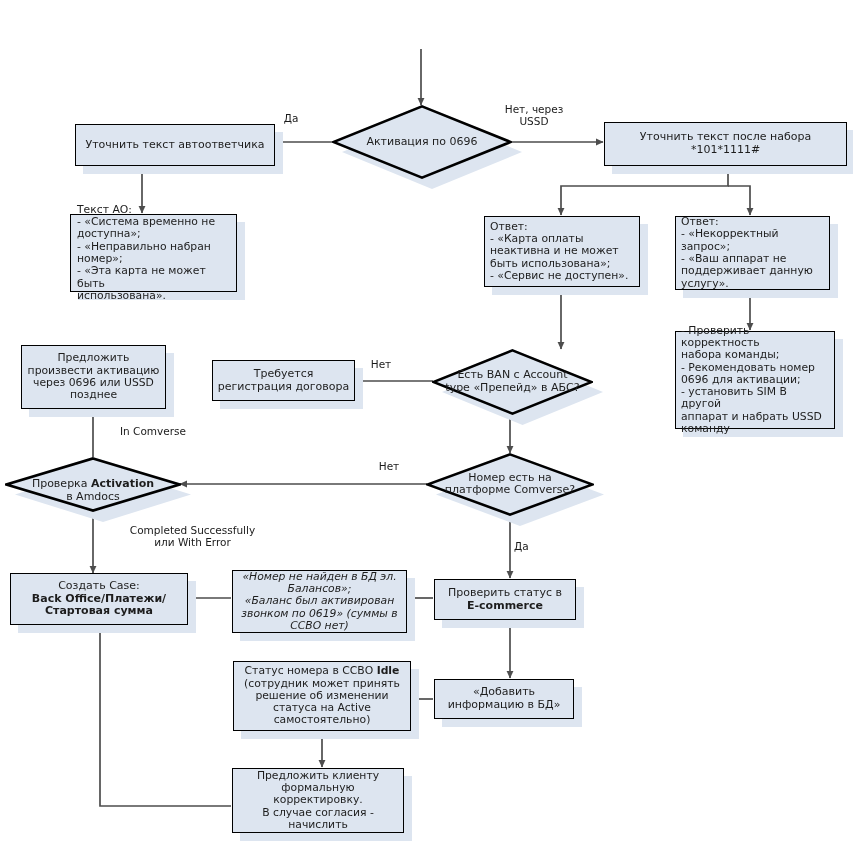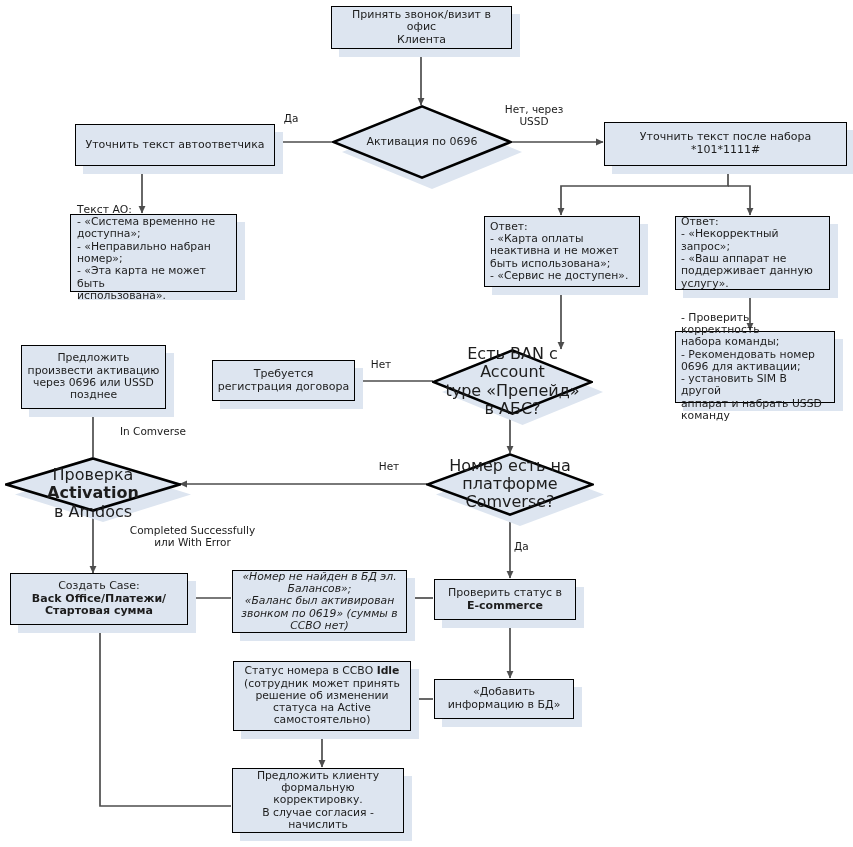--- a/index.html
+++ b/index.html
@@ -22,21 +22,21 @@
   .diamond .body{position:absolute;left:0;top:0;width:100%;height:100%;
                  background:#dde5f0;
                  clip-path:polygon(50% 0,100% 50%,50% 100%,0 50%);}
   .diamond svg.outline{position:absolute;left:0;top:0;width:100%;height:100%;z-index:2;}
   .diamond .txt{position:absolute;left:12%;top:50%;width:76%;
                 transform:translateY(-50%);text-align:center;z-index:3;
                 line-height:1.15;color:#1d1d1d;white-space:pre-line;}
 
   
   .fs11{font-size:11px;}
-  .fs10{font-size:16px;}
+  .fs10{font-size:11px;}
   .fs105{font-size:10.8px;}
 
   .edge-label{position:absolute;font-size:10.5px;color:#1a1a1a;
               line-height:1.18;text-align:center;white-space:pre-line;}
 
   svg#wires{position:absolute;left:0;top:0;width:853px;height:847px;z-index:1;
             pointer-events:none;}
   .node{z-index:2;}
   .edge-label{z-index:4;}
   b{font-weight:bold;}
@@ -91,27 +91,20 @@
       <path d="M510,620 L510,678" marker-end="url(#ah)"></path>
 
       <path d="M433,699 L411,699" marker-end="url(#ah)"></path>
 
       <path d="M322,731 L322,767" marker-end="url(#ah)"></path>
 
       <path d="M231,806 L100,806 L100,625" marker-end="url(#ah)"></path>
     </g>
   </svg>
 
-  <div class="node box" style="left:331px;top:6px;width:181px;height:43px;">
-    <div class="shadow"></div>
-    <div class="body">
-      <div class="txt fs11">Принять звонок/визит в офис
-Клиента</div>
-    </div>
-  </div>
 
   <div class="node diamond" style="left:332px;top:105px;width:180px;height:74px;">
     <div class="shadow"></div>
     <div class="body"></div>
     <svg class="outline" viewBox="0 0 180 74" preserveAspectRatio="none">
       <polygon points="90,1.4 178.6,37 90,72.6 1.4,37" fill="none" stroke="#000" stroke-width="2.6" vector-effect="non-scaling-stroke"></polygon>
     </svg>
     <div class="txt fs11">Активация по 0696</div>
   </div>
 
@@ -158,21 +151,21 @@
     <div class="shadow"></div>
     <div class="body" style="justify-content:flex-start;">
       <div class="txt fs105" style="text-align:left;padding-left:5px;">Ответ:
 - «Некорректный запрос»;
 - «Ваш аппарат не
 поддерживает данную
 услугу».</div>
     </div>
   </div>
 
-  <div class="node box" style="left:675px;top:331px;width:160px;height:72px;">
+  <div class="node box" style="left:675px;top:331px;width:160px;height:98px;">
     <div class="shadow"></div>
     <div class="body">
       <div class="txt fs105" style="text-align:left;padding-left:5px;">- Проверить корректность
 набора команды;
 - Рекомендовать номер
 0696 для активации;
 - установить SIM В другой
 аппарат и набрать USSD
 команду</div>
     </div>

